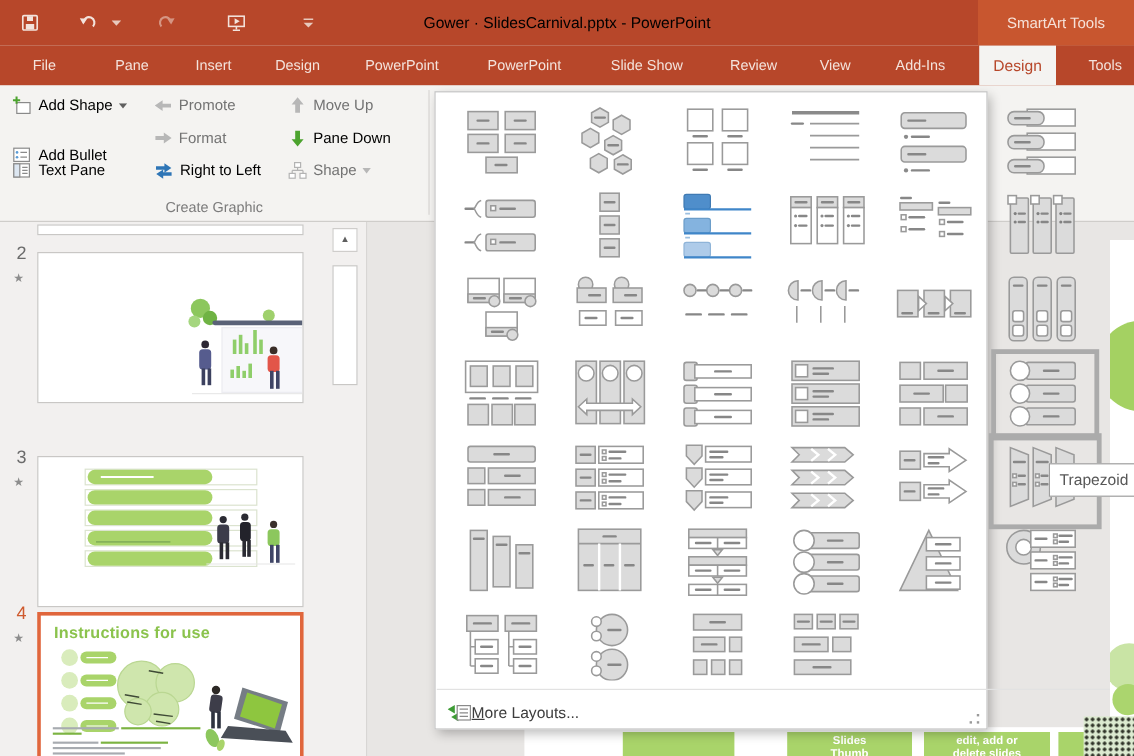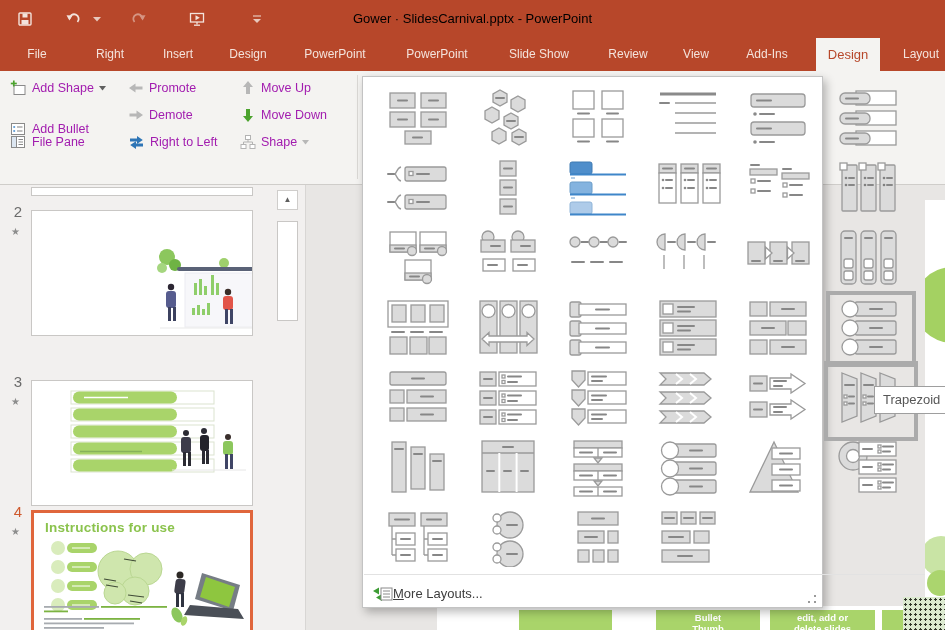--- a/index.html
+++ b/index.html
@@ -15,22 +15,22 @@
   .qat{top:8px;width:22px;height:22px;display:flex;align-items:center;justify-content:center;}
 
   
   #tabsrow{left:0;top:38px;width:945px;height:33px;background:#B7472A;z-index:10;}
   .tab{position:absolute;top:0;transform:translateX(-50%);line-height:33px;font-size:12px;color:#f4e3dc;white-space:nowrap;}
   #tab-ctx-design{left:816px;top:0;width:64px;height:33px;background:#f4f3f1;text-align:center;line-height:33px;font-size:13px;color:#B7472A;}
   #tab-ctx-format{left:921px;}
 
   
   #ribbon{left:0;top:71px;width:945px;height:113px;background:#f4f3f1;border-bottom:1px solid #cfcdca;z-index:9;}
-  .rbtn{position:absolute;display:flex;align-items:center;gap:5px;height:20px;font-size:12.5px;color:#a21caf;white-space:nowrap;cursor:default;}
-  .rbtn.dis{color:#a21caf;}
+  .rbtn{position:absolute;display:flex;align-items:center;gap:5px;height:20px;font-size:12.5px;color:#000000;white-space:nowrap;cursor:default;}
+  .rbtn.dis{color:#737373;}
   .grouplabel{position:absolute;left:0;top:95px;width:357px;text-align:center;font-size:12px;color:#7b7b7b;}
   .vsep{position:absolute;left:357px;top:4px;width:1px;height:104px;background:#dad8d5;}
   #ribbon-sliver{left:925px;top:71px;width:20px;height:112px;overflow:hidden;background:#f4f3f1;}
   .gcirc{position:absolute;border-radius:50%;background:#a7d36a;box-shadow:inset 0 0 0 5px #c9e3a4;}
 
   
   #panel{left:0;top:184px;width:305px;height:446px;background:#f2f0ef;border-right:1px solid #d8d6d4;}
   .thumb{position:absolute;left:31px;width:222px;background:#fff;border:1px solid #c9c7c5;box-sizing:border-box;overflow:hidden;}
   .slidenum{position:absolute;left:8px;width:20px;text-align:center;font-size:15px;color:#6b6b6b;}
   .star{position:absolute;left:11px;font-size:10px;color:#8d8d8d;}
@@ -104,35 +104,38 @@
         <line x1="5" y1="14.2" x2="11" y2="14.2" stroke="#f3e3dc" stroke-width="1.3"></line>
       </svg>
   </div>
   <div class="abs qat" style="left:246px">
     <svg width="10" height="10">
         <line x1="1" y1="2" x2="9" y2="2" stroke="#e8c9bd" stroke-width="1.2"></line>
         <polygon points="1,5 9,5 5,9" fill="#e8c9bd"></polygon>
       </svg>
   </div>
   <div class="abs" id="apptitle">Gower · SlidesCarnival.pptx - PowerPoint</div>
+  <div class="abs" id="ctxblock">
+    <span>SmartArt Tools</span>
+  </div>
 </div>
 
 <div class="abs" id="tabsrow">
   <span class="tab" style="left:37px">File</span>
-  <span class="tab" style="left:110px">Right</span>
+  <span class="tab" style="left:110px">Pane</span>
   <span class="tab" style="left:178px">Insert</span>
   <span class="tab" style="left:248px">Design</span>
   <span class="tab" style="left:335px">PowerPoint</span>
   <span class="tab" style="left:437px">PowerPoint</span>
   <span class="tab" style="left:539px">Slide Show</span>
   <span class="tab" style="left:628px">Review</span>
   <span class="tab" style="left:696px">View</span>
   <span class="tab" style="left:767px">Add-Ins</span>
   <div class="abs" id="tab-ctx-design">Design</div>
-  <span class="tab" id="tab-ctx-format">Layout</span>
+  <span class="tab" id="tab-ctx-format">Tools</span>
 </div>
 
 <div class="abs" id="ribbon">
 
   <div class="rbtn" style="left:10px;top:7px">
     <svg width="17" height="17">
         <rect x="4" y="5.5" width="11" height="9" fill="#fff" stroke="#8a8a8a"></rect>
         <line x1="0.8" y1="3.5" x2="6.8" y2="3.5" stroke="#4ca32e" stroke-width="1.7"></line>
         <line x1="3.8" y1="0.5" x2="3.8" y2="6.5" stroke="#4ca32e" stroke-width="1.7"></line>
       </svg>
@@ -152,67 +155,68 @@
     <span>Add Bullet</span>
   </div>
   <div class="rbtn" style="left:10px;top:61px">
     <svg width="17" height="17">
         <rect x="1.5" y="2.5" width="13" height="11" fill="#fff" stroke="#8a8a8a"></rect>
         <rect x="1.5" y="2.5" width="5" height="11" fill="#dce6f1" stroke="#8a8a8a"></rect>
         <line x1="8.5" y1="5.5" x2="13" y2="5.5" stroke="#8a8a8a"></line>
         <line x1="8.5" y1="8" x2="13" y2="8" stroke="#8a8a8a"></line>
         <line x1="8.5" y1="10.5" x2="13" y2="10.5" stroke="#8a8a8a"></line>
       </svg>
-    <span>File Pane</span>
+    <span>Text Pane</span>
   </div>
 
   <div class="rbtn dis" style="left:128px;top:7px">
     <svg width="16" height="16">
         <polygon points="1,8 7.5,3.5 7.5,6.4 14.5,6.4 14.5,9.6 7.5,9.6 7.5,12.5" fill="#b7b7b7"></polygon>
       </svg>
     <span>Promote</span>
   </div>
   <div class="rbtn dis" style="left:128px;top:34px">
     <svg width="16" height="16">
         <polygon points="15,8 8.5,3.5 8.5,6.4 1.5,6.4 1.5,9.6 8.5,9.6 8.5,12.5" fill="#b7b7b7"></polygon>
       </svg>
-    <span>Demote</span>
+    <span>Format</span>
   </div>
   <div class="rbtn" style="left:128px;top:61px">
     <svg width="17" height="17">
         <polygon points="2,4.6 9,4.6 9,2 14.8,6 9,10 9,7.4 2,7.4" fill="#2e75b6"></polygon>
         <polygon points="15,9.6 8,9.6 8,7.2 2.2,11 8,15 8,12.4 15,12.4" fill="#2e75b6"></polygon>
       </svg>
     <span>Right to Left</span>
   </div>
 
   <div class="rbtn dis" style="left:240px;top:7px">
     <svg width="16" height="16">
         <polygon points="8,1 13,7 10,7 10,14 6,14 6,7 3,7" fill="#b7b7b7"></polygon>
       </svg>
     <span>Move Up</span>
   </div>
   <div class="rbtn" style="left:240px;top:34px">
     <svg width="16" height="16">
         <polygon points="8,15 13,9 10,9 10,2 6,2 6,9 3,9" fill="#4ca32e"></polygon>
       </svg>
-    <span>Move Down</span>
+    <span>Pane Down</span>
   </div>
   <div class="rbtn dis" style="left:240px;top:61px">
     <svg width="16" height="16">
         <rect x="5.5" y="1.5" width="5" height="4" fill="#fff" stroke="#b3b3b3"></rect>
         <path d="M8 5.5 V8 M3.5 8 H12.5 M3.5 8 V10.5 M12.5 8 V10.5" fill="none" stroke="#b3b3b3"></path>
         <rect x="1" y="10.5" width="5" height="4" fill="#fff" stroke="#b3b3b3"></rect>
         <rect x="10" y="10.5" width="5" height="4" fill="#fff" stroke="#b3b3b3"></rect>
       </svg>
     <span>Shape</span>
     <svg width="8" height="5">
         <polygon points="0,0 7,0 3.5,4.5" fill="#b7b7b7"></polygon>
       </svg>
   </div>
+  <div class="grouplabel">Create Graphic</div>
   <div class="vsep"></div>
 </div>
 <div class="abs" id="ribbon-sliver">
   <div class="gcirc" style="left:6px;top:6px;width:34px;height:34px"></div>
   <div class="gcirc" style="left:6px;top:42px;width:34px;height:34px"></div>
 </div>
 
 <div class="abs" id="panel"></div>
 <div class="abs thumb" style="top:187px;height:9px"></div>
 
@@ -333,21 +337,21 @@
       </g>
   </svg>
 </div>
 
 <div class="abs" id="sb-up">▲</div>
 <div class="abs" id="sb-thumb"></div>
 
 <div class="abs" id="canvas-white"></div>
 <div class="abs gbox" style="left:519px;width:93px"></div>
 <div class="abs gbox" style="left:656px;width:104px">
-  <div>Bullet</div>
+  <div>Slides</div>
   <div>Thumb</div>
 </div>
 <div class="abs gbox" style="left:770px;width:105px">
   <div>edit, add or</div>
   <div>delete slides</div>
 </div>
 <div class="abs gbox" style="left:882px;width:63px"></div>
 <div class="abs" id="pattern"></div>
 <div class="abs" id="edit-sliver">
   <div class="abs" style="left:0;top:16px;width:20px;height:430px;background:#fff"></div>

